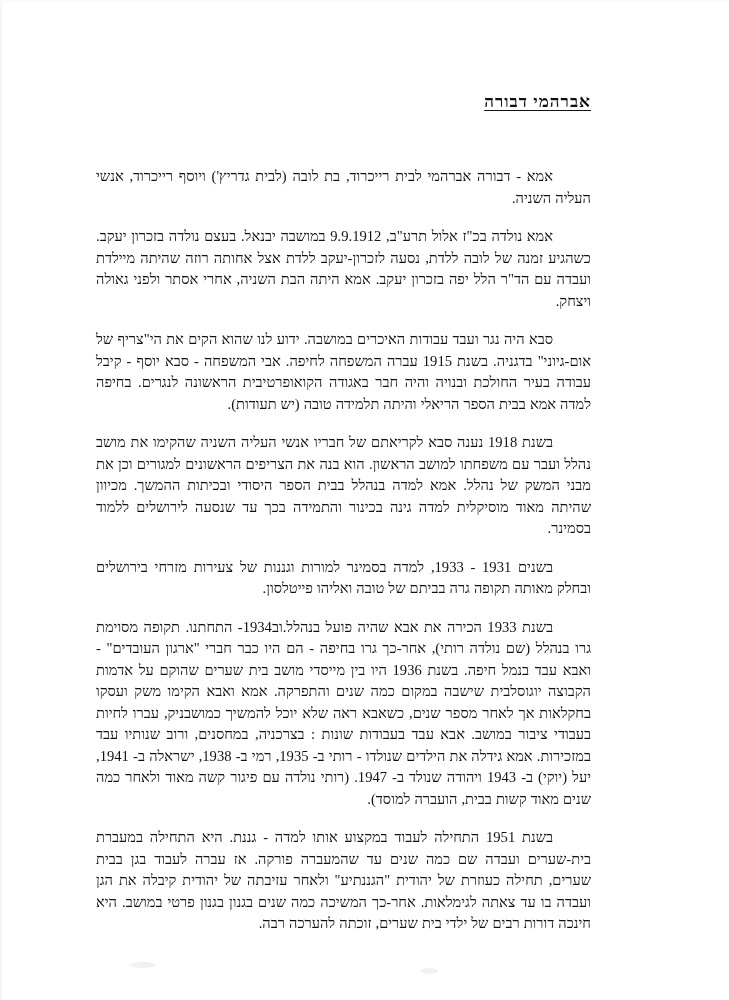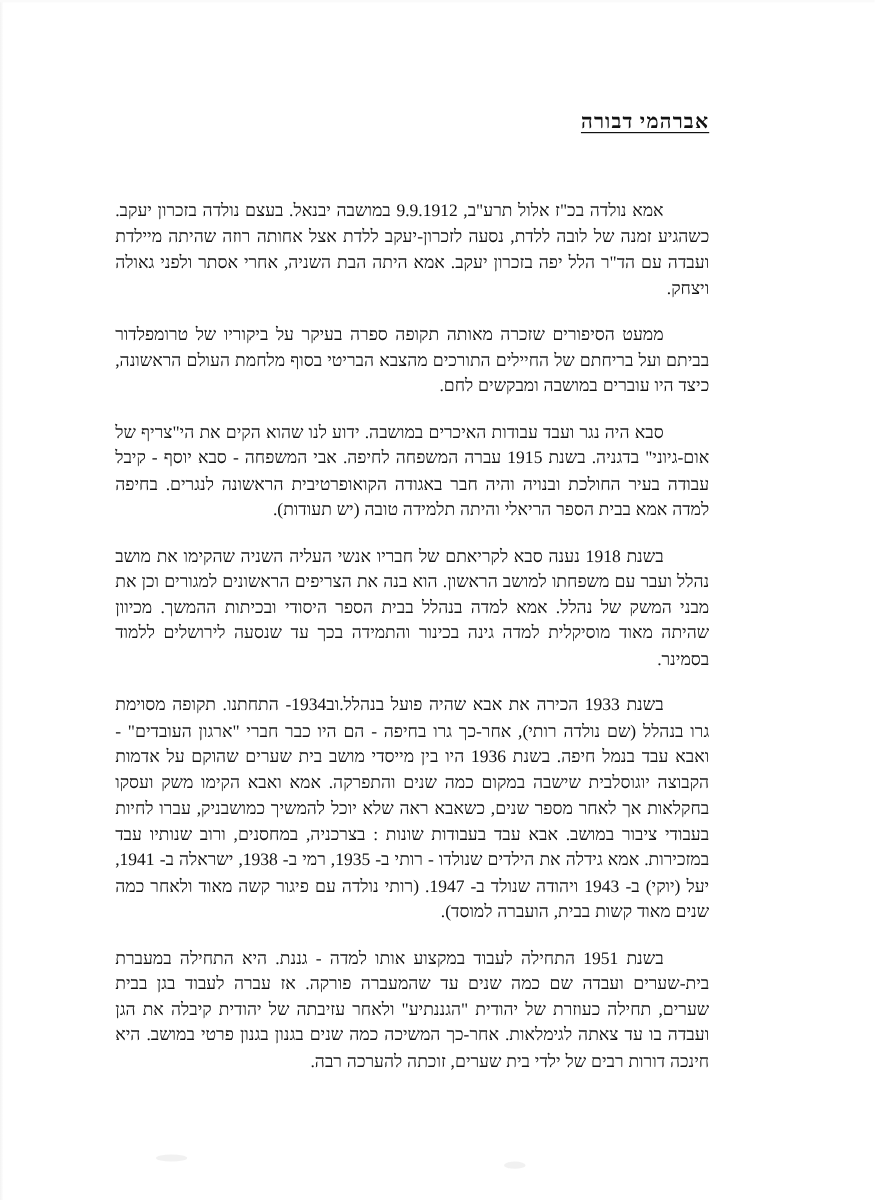--- a/index.html
+++ b/index.html
@@ -79,23 +79,24 @@
 </head>
 <body>
 
 <div class="page">
   <div class="scan-edge-left"></div>
   <div class="scan-edge-top"></div>
 
   <div class="doc-title">אברהמי  דבורה</div>
 
   <div class="body-block">
+    <p class="para">אמא - דבורה אברהמי  לבית רייכרוד, בת לובה (לבית גדריץ') ויוסף רייכרוד, אנשי העליה השניה.</p>
     <p class="para">אמא נולדה בכ"ז אלול תרע"ב, 9.9.1912 במושבה יבנאל. בעצם נולדה בזכרון יעקב. כשהגיע זמנה של לובה ללדת, נסעה לזכרון-יעקב ללדת אצל אחותה רוזה שהיתה מיילדת ועבדה עם הד"ר  הלל יפה בזכרון יעקב. אמא היתה הבת השניה, אחרי אסתר ולפני גאולה ויצחק.</p>
-    <p class="para">ממעט הסיפורים שזכרה מאותה תקופה ספרה בעיקר על ביקוריו של טרומפלדור בביתם ועל בריחתם של החיילים התורכים מהצבא הבריטי בסוף מלחמת העולם הראשונה, כיצד היו עוברים במושבה ומבקשים לחם.</p>
     <p class="para">סבא היה נגר ועבד עבודות האיכרים במושבה. ידוע לנו שהוא הקים את הי"צריף של אום-גיוני" בדגניה. בשנת 1915 עברה המשפחה לחיפה. אבי המשפחה - סבא יוסף - קיבל עבודה בעיר החולכת ובנויה והיה חבר באגודה הקואופרטיבית הראשונה לנגרים. בחיפה למדה אמא בבית הספר הריאלי והיתה תלמידה טובה (יש תעודות).</p>
     <p class="para">בשנת 1918 נענה סבא לקריאתם של חבריו אנשי העליה השניה שהקימו את מושב נהלל ועבר עם משפחתו למושב הראשון. הוא בנה את הצריפים הראשונים למגורים וכן את מבני המשק של נהלל. אמא למדה בנהלל בבית הספר היסודי ובכיתות ההמשך. מכיוון שהיתה מאוד מוסיקלית למדה גינה בכינור והתמידה בכך עד שנסעה לירושלים ללמוד בסמינר.</p>
+    <p class="para">בשנים 1931 - 1933, למדה בסמינר למורות וגננות של צעירות מזרחי בירושלים ובחלק מאותה תקופה גרה בביתם של טובה ואליהו פייטלסון.</p>
     <p class="para">בשנת 1933 הכירה את אבא שהיה פועל בנהלל.וב1934- התחתנו. תקופה מסוימת גרו בנהלל (שם נולדה רותי), אחר-כך גרו בחיפה - הם היו כבר חברי "ארגון העובדים" - ואבא עבד בנמל חיפה. בשנת 1936 היו בין מייסדי מושב בית שערים שהוקם על אדמות הקבוצה יוגוסלבית שישבה במקום כמה שנים והתפרקה. אמא ואבא הקימו משק ועסקו בחקלאות אך לאחר מספר שנים, כשאבא ראה שלא יוכל להמשיך כמושבניק, עברו לחיות בעבודי ציבור במושב. אבא עבד בעבודות שונות : בצרכניה, במחסנים, ורוב שנותיו עבד במזכירות. אמא גידלה את הילדים שנולדו - רותי ב- 1935, רמי ב- 1938, ישראלה ב- 1941, יעל (יוקי) ב- 1943  ויהודה שנולד ב- 1947. (רותי נולדה עם פיגור קשה מאוד ולאחר כמה שנים מאוד קשות בבית, הועברה למוסד).</p>
     <p class="para">בשנת 1951 התחילה לעבוד במקצוע אותו למדה - גננת. היא התחילה במעברת בית-שערים ועבדה שם כמה שנים עד שהמעברה פורקה. אז עברה לעבוד בגן בבית שערים, תחילה כעוזרת של יהודית "הגננתיע" ולאחר עזיבתה של יהודית קיבלה את הגן ועבדה בו עד צאתה לגימלאות. אחר-כך המשיכה כמה שנים בגנון בגנון פרטי במושב. היא חינכה דורות רבים של ילדי בית שערים, זוכתה להערכה רבה.</p>
   </div>
 
   <div class="smudge" style="left:130px; top:962px;"></div>
   <div class="smudge" style="left:420px; top:968px; width:18px;"></div>
 </div>
 
 </body></html>

